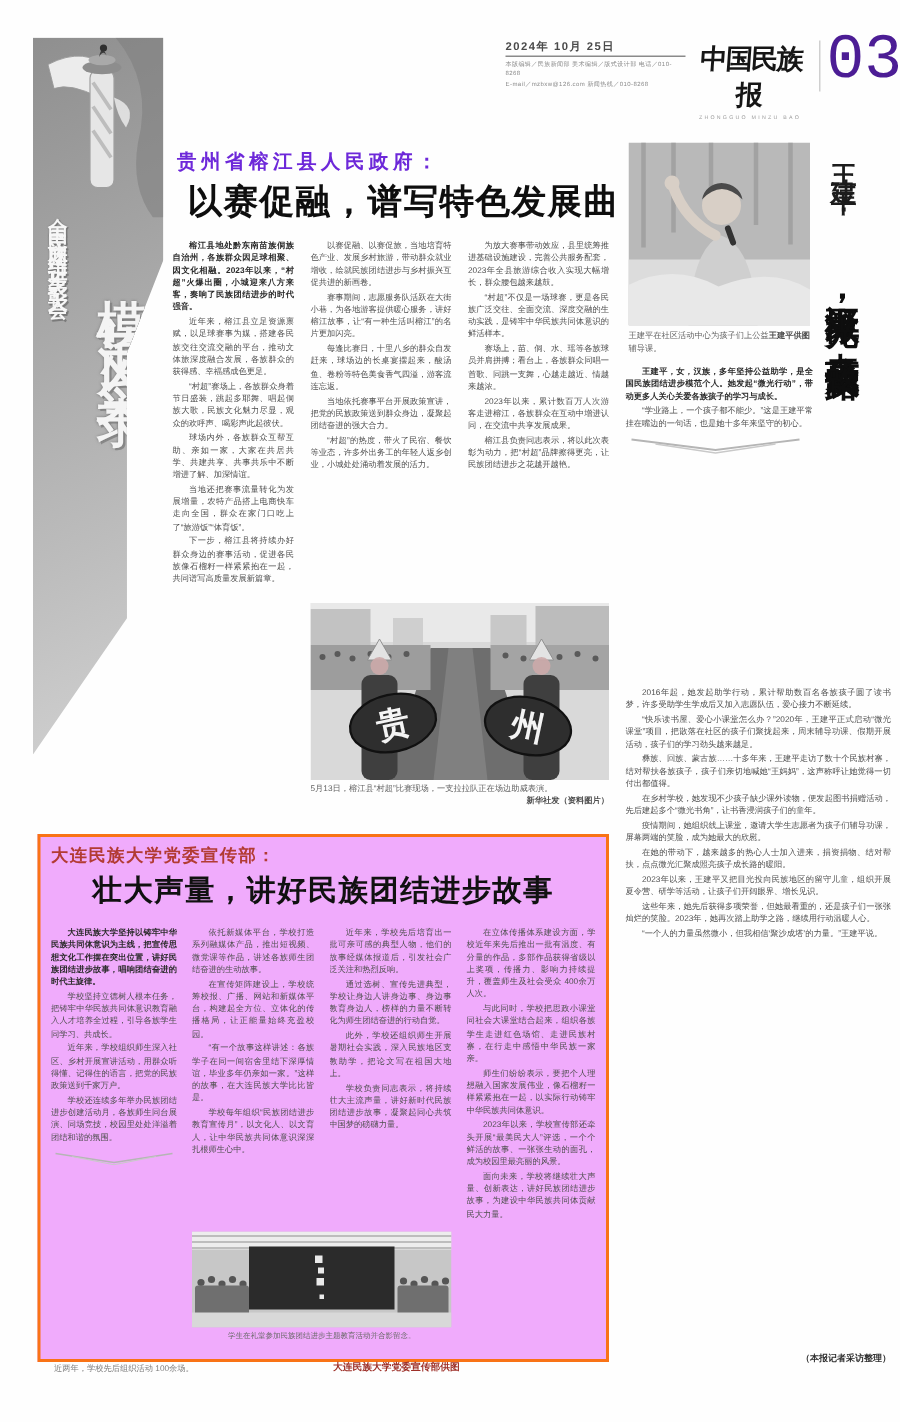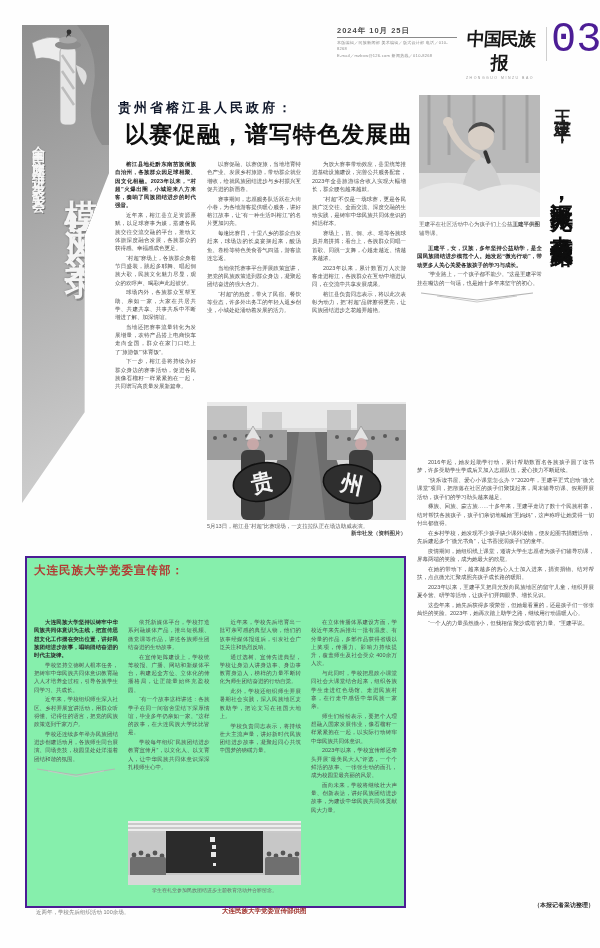--- a/index.html
+++ b/index.html
@@ -28,21 +28,21 @@
   .sb-big{position:absolute;left:36px;top:148px;writing-mode:vertical-rl;
           font-size:33px;font-weight:900;color:#f4f4f4;letter-spacing:17px;
           text-shadow:0 0 2px #787878,1.5px 1.5px 0 #8a8a8a;}
   
   .t p{font-size:5.5px;line-height:1.5;color:#4f4f4f;text-align:justify;
        text-indent:2em;margin:0 0 1.5px 0;}
   .lead-first p:first-child{font-weight:700;color:#2b2b2b;}
   .chev{margin:3px 0;}
   
   .ma-kicker{position:absolute;left:118px;top:99px;font-size:13px;font-weight:700;
-             color:#0f172a;letter-spacing:3px;}
+             color:#6d28d9;letter-spacing:3px;}
   .ma-title{position:absolute;left:121px;top:119px;width:296px;text-align:center;
             font-size:23px;font-weight:900;color:#0e0e0e;letter-spacing:1px;}
   .ma-body{position:absolute;left:115px;top:160px;width:291px;height:392px;display:flex;gap:11px;}
   .ma-col1{width:81px;overflow:hidden;}
   .ma-group{width:199px;display:flex;flex-direction:column;}
   .ma-cols{display:flex;gap:11px;height:242px;overflow:hidden;}
   .ma-cols .c{flex:1;overflow:hidden;}
   .ma-photo{width:199px;height:118px;}
   .ma-cap{font-size:5.5px;color:#636363;margin-top:2px;line-height:1.5;}
   .ma-credit{font-size:5.5px;color:#4d4d4d;font-weight:700;text-align:right;}
@@ -54,21 +54,21 @@
   .ra-byline{position:absolute;left:551px;top:96px;writing-mode:vertical-rl;
              font-size:17px;font-weight:700;color:#1c1c1c;letter-spacing:9px;}
   .ra-title{position:absolute;left:547px;top:186px;writing-mode:vertical-rl;
             font-size:23px;font-weight:900;color:#0e0e0e;letter-spacing:1.5px;height:285px;}
   .ra-narrow{position:absolute;left:417px;top:244px;width:125px;height:212px;overflow:hidden;}
   .ra-wide{position:absolute;left:417px;top:458px;width:177px;height:440px;overflow:hidden;}
   .ra-close{position:absolute;left:417px;top:901px;width:177px;text-align:right;
             font-size:6px;font-weight:700;color:#2e2e2e;}
   
   .box{position:absolute;left:25px;top:556px;width:377px;height:348px;
-       border:2px solid #4c1d95;background:#86efac;}
+       border:2px solid #f97316;background:#f0abfc;}
   .bx-kicker{margin:5px 0 0 7px;font-size:11.5px;font-weight:700;color:#b23b33;letter-spacing:1px;}
   .bx-title{text-align:center;font-size:19.5px;font-weight:900;color:#111;margin-top:2px;letter-spacing:1px;}
   .bx-body{position:absolute;left:7px;top:60px;width:363px;height:282px;display:flex;gap:10px;}
   .bx-col1{width:84px;overflow:hidden;}
   .bx-mid{width:173px;display:flex;flex-direction:column;}
   .bx-cols{display:flex;gap:10px;height:203px;overflow:hidden;}
   .bx-cols .c{flex:1;overflow:hidden;}
   .bx-photo{width:173px;height:64px;}
   .bx-cap{font-size:5px;color:#6a6a6a;text-align:center;margin-top:1.5px;
           white-space:nowrap;overflow:hidden;}
@@ -225,20 +225,21 @@
       <p>疫情期间，她组织线上课堂，邀请大学生志愿者为孩子们辅导功课，屏幕两端的笑脸，成为她最大的欣慰。</p>
       <p>在她的带动下，越来越多的热心人士加入进来，捐资捐物、结对帮扶，点点微光汇聚成照亮孩子成长路的暖阳。</p>
       <p>2023年以来，王建平又把目光投向民族地区的留守儿童，组织开展夏令营、研学等活动，让孩子们开阔眼界、增长见识。</p>
       <p>这些年来，她先后获得多项荣誉，但她最看重的，还是孩子们一张张灿烂的笑脸。2023年，她再次踏上助学之路，继续用行动温暖人心。</p>
       <p>“一个人的力量虽然微小，但我相信‘聚沙成塔’的力量。”王建平说。</p>
     </div>
   <div class="ra-close">（本报记者采访整理）</div>
 
   <div class="box">
     <div class="bx-kicker">大连民族大学党委宣传部：</div>
+    <div class="bx-title">壮大声量，讲好民族团结进步故事</div>
     <div class="bx-body">
       <div class="bx-col1 t lead-first">
         <div class="t lead-first">
             <p>大连民族大学坚持以铸牢中华民族共同体意识为主线，把宣传思想文化工作摆在突出位置，讲好民族团结进步故事，唱响团结奋进的时代主旋律。</p>
             <p>学校坚持立德树人根本任务，把铸牢中华民族共同体意识教育融入人才培养全过程，引导各族学生同学习、共成长。</p>
             <p>近年来，学校组织师生深入社区、乡村开展宣讲活动，用群众听得懂、记得住的语言，把党的民族政策送到千家万户。</p>
             <p>学校还连续多年举办民族团结进步创建活动月，各族师生同台展演、同场竞技，校园里处处洋溢着团结和谐的氛围。</p>
           </div>
         <svg class="chev" width="84" height="10" viewBox="0 0 84 10">
           <path d="M3 2 L42 8 L81 2" stroke="#b5b5b5" fill="none" stroke-width="1"></path>

